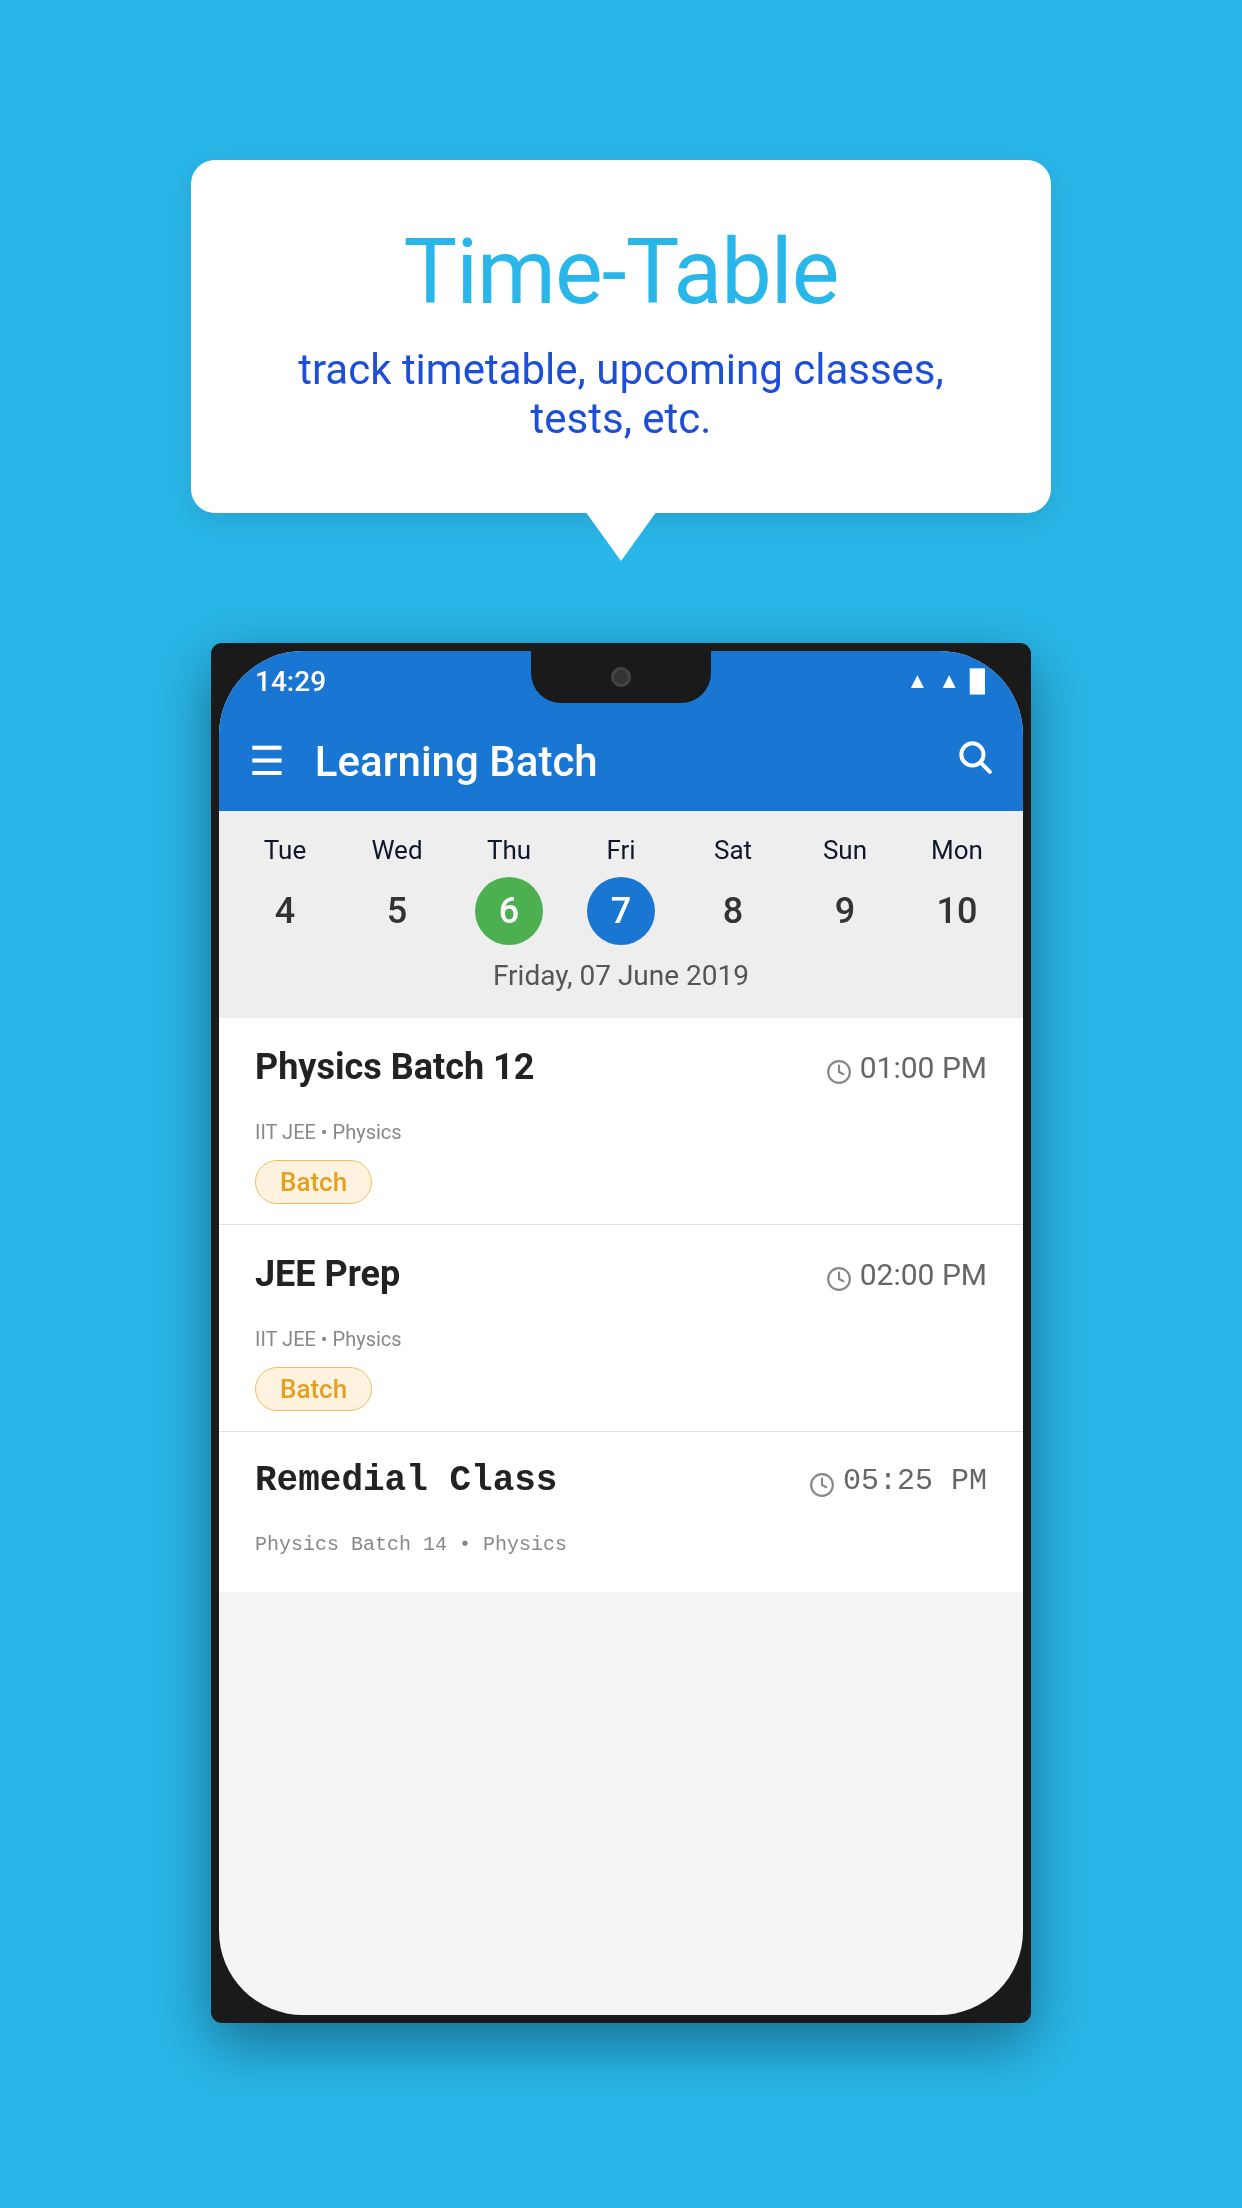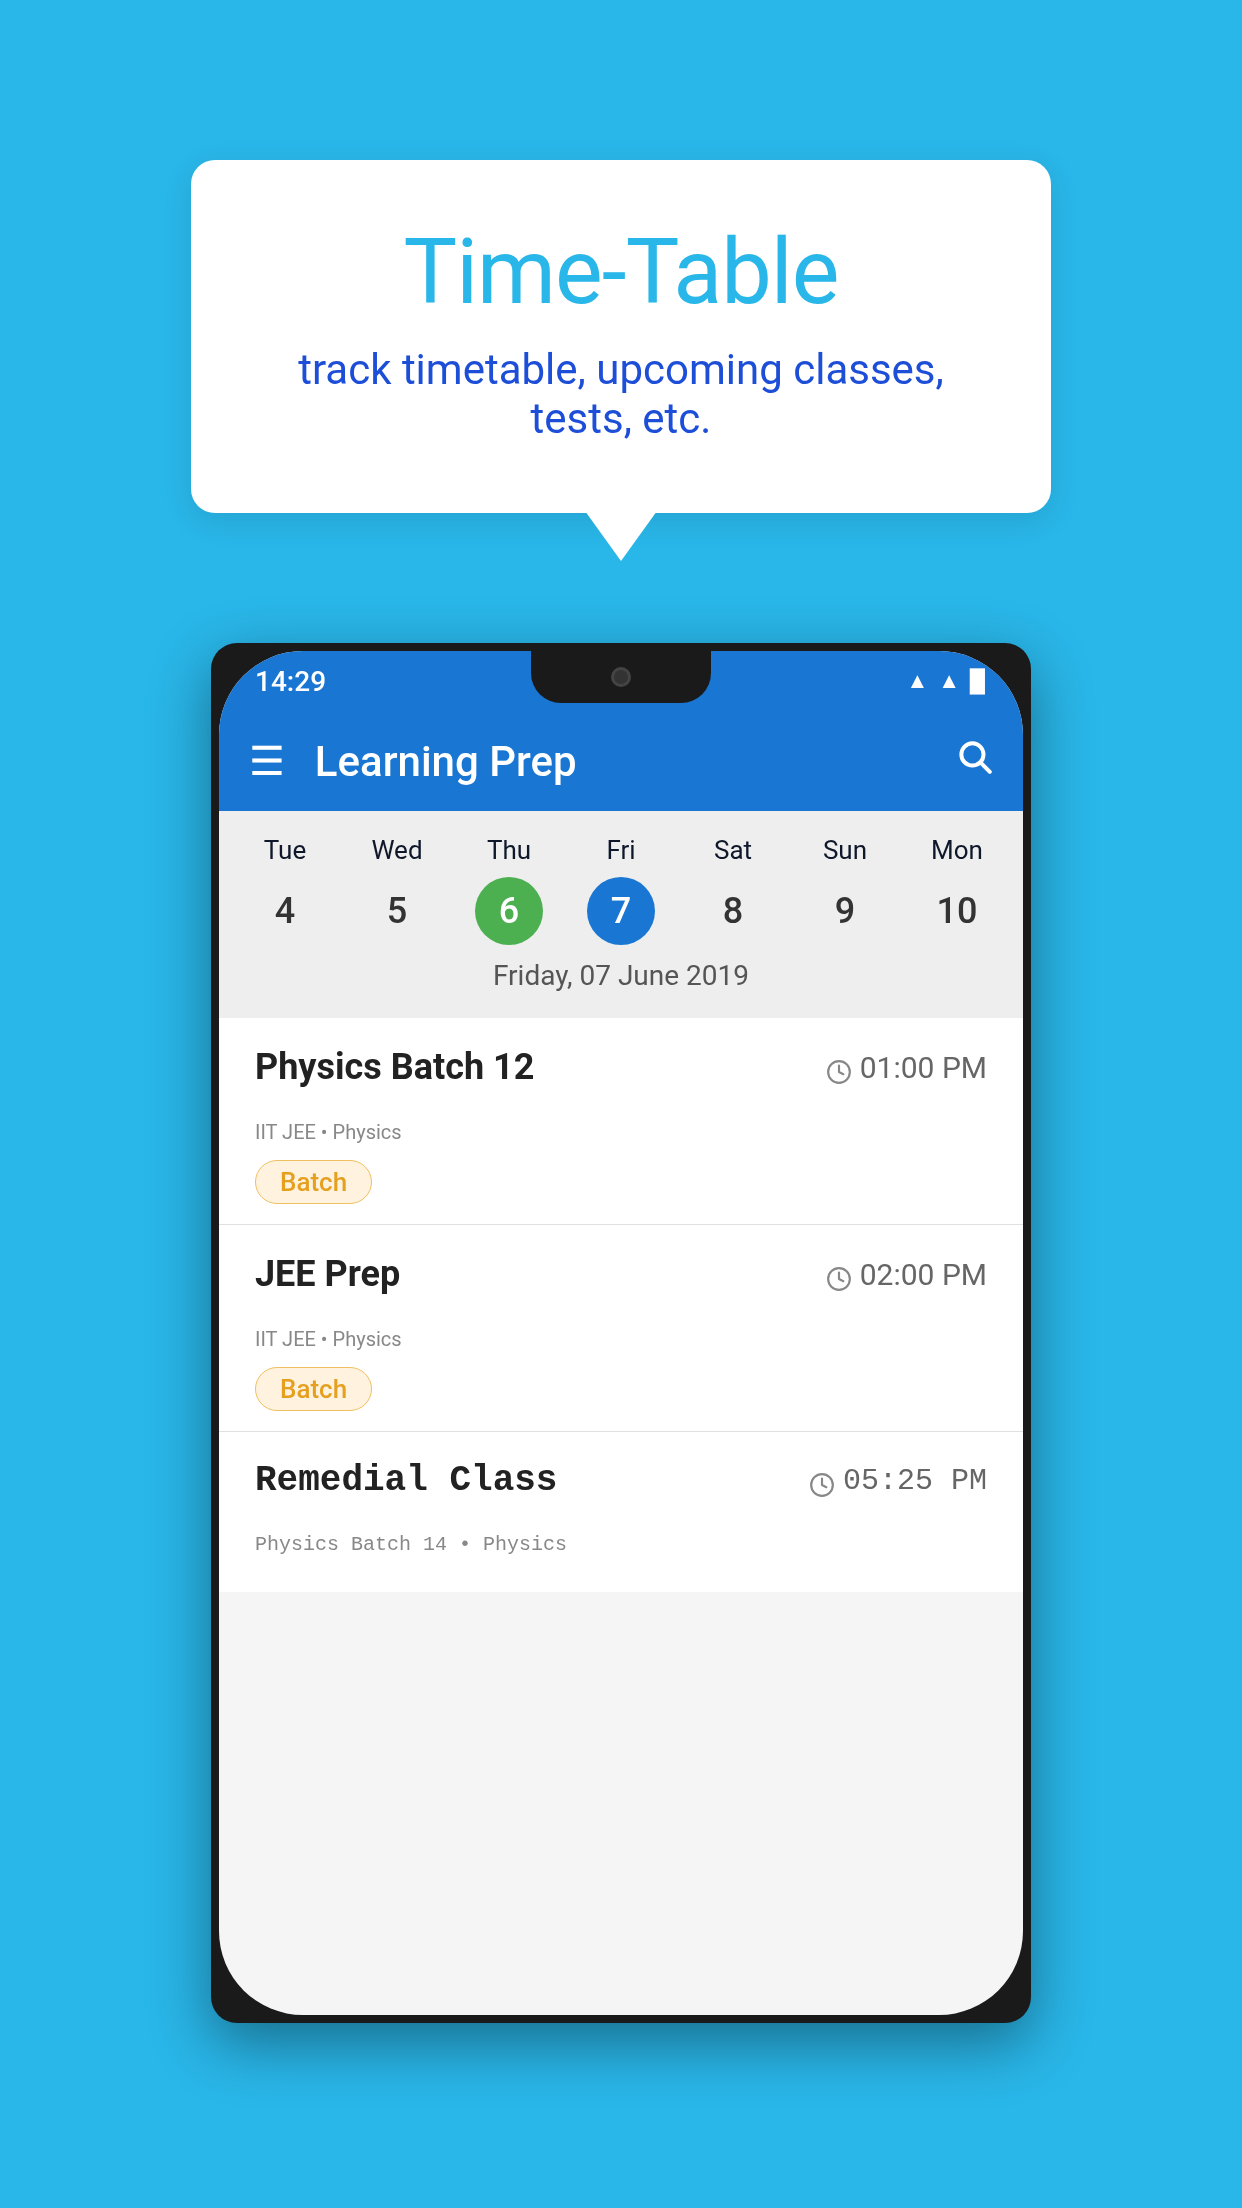--- a/index.html
+++ b/index.html
@@ -61,21 +61,21 @@
       margin-top: 130px;
       position: relative;
       width: 820px;
       height: 1380px;
     }
 
     .phone-outer {
       width: 820px;
       height: 1380px;
       background: #1a1a1a;
-      border-radius: 26px;
+      border-radius: 11px;
       position: relative;
       box-shadow: 0 20px 60px rgba(0,0,0,0.4);
       overflow: hidden;
     }
 
     
     .phone-outer::before {
       content: '';
       position: absolute;
       left: -14px;
@@ -314,21 +314,21 @@
         <span class="status-time">14:29</span>
         <div class="status-icons">
           <span style="color:white;font-size:22px;">▲</span>
           <span style="color:white;font-size:22px;">▲</span>
           <span style="color:white;font-size:22px;">▉</span>
         </div>
       </div>
 
       <div class="app-bar">
         <span class="menu-icon">☰</span>
-        <span class="app-title">Learning Prep</span>
+        <span class="app-title">Learning Batch</span>
         <span class="search-icon">
           <svg width="38" height="38" viewBox="0 0 24 24" fill="none" stroke="white" stroke-width="2.5" stroke-linecap="round" stroke-linejoin="round">
             <circle cx="11" cy="11" r="7"></circle>
             <line x1="16.5" y1="16.5" x2="22" y2="22"></line>
           </svg>
         </span>
       </div>
 
       <div class="calendar-strip">
         <div class="day-headers">

